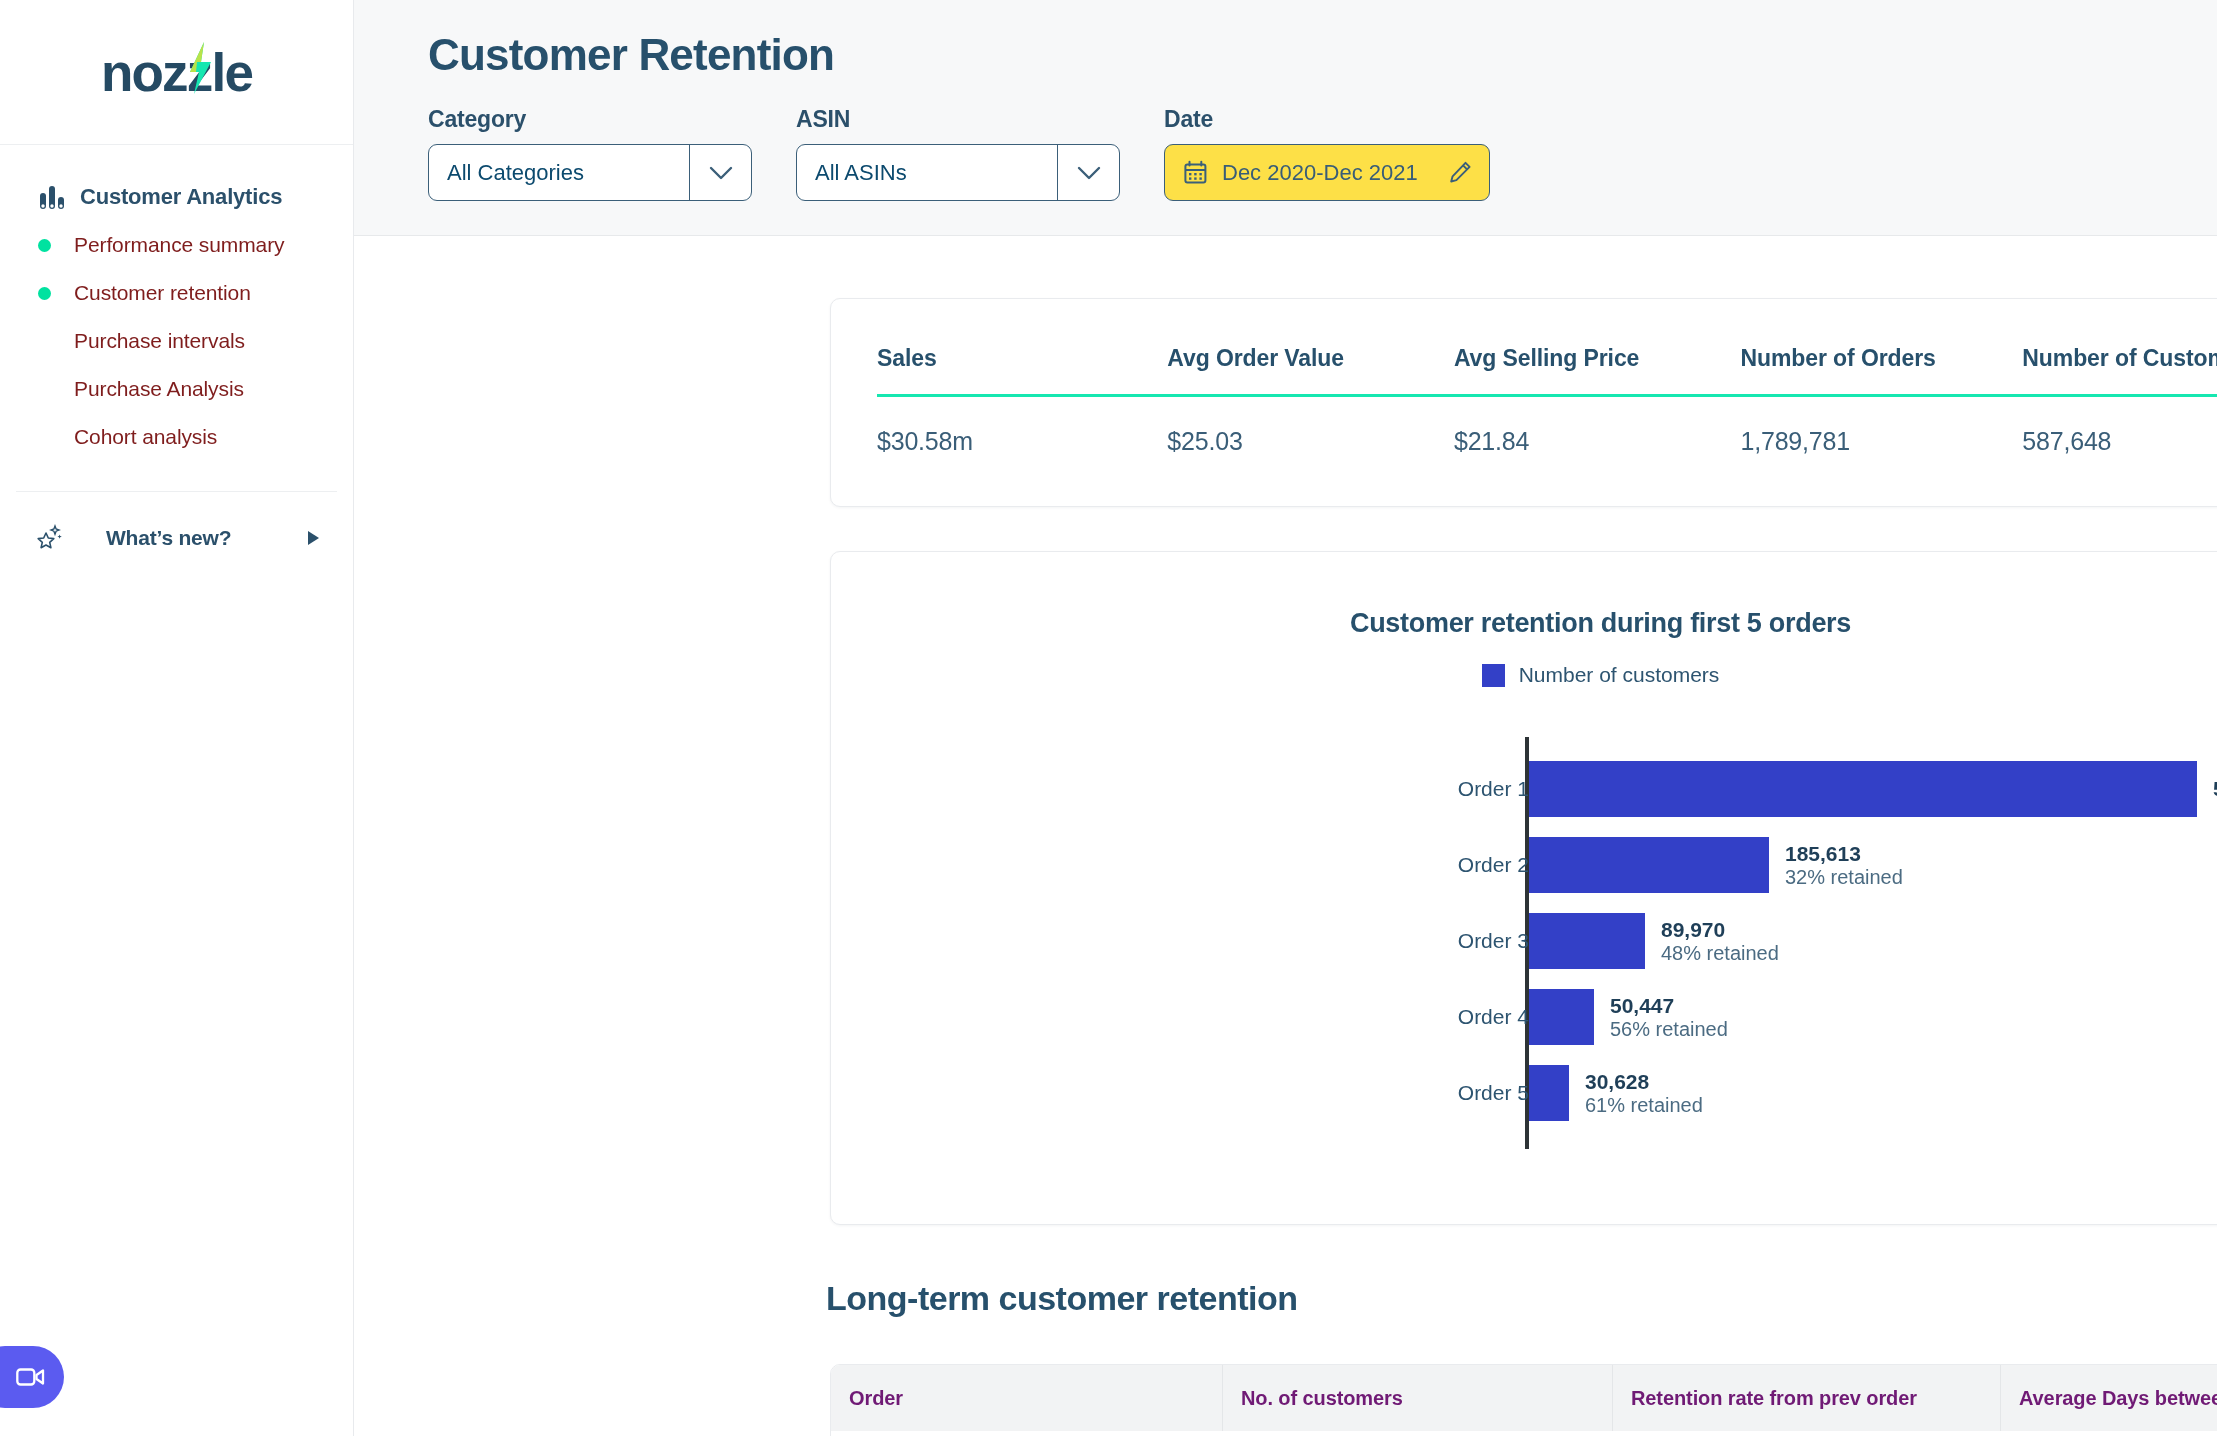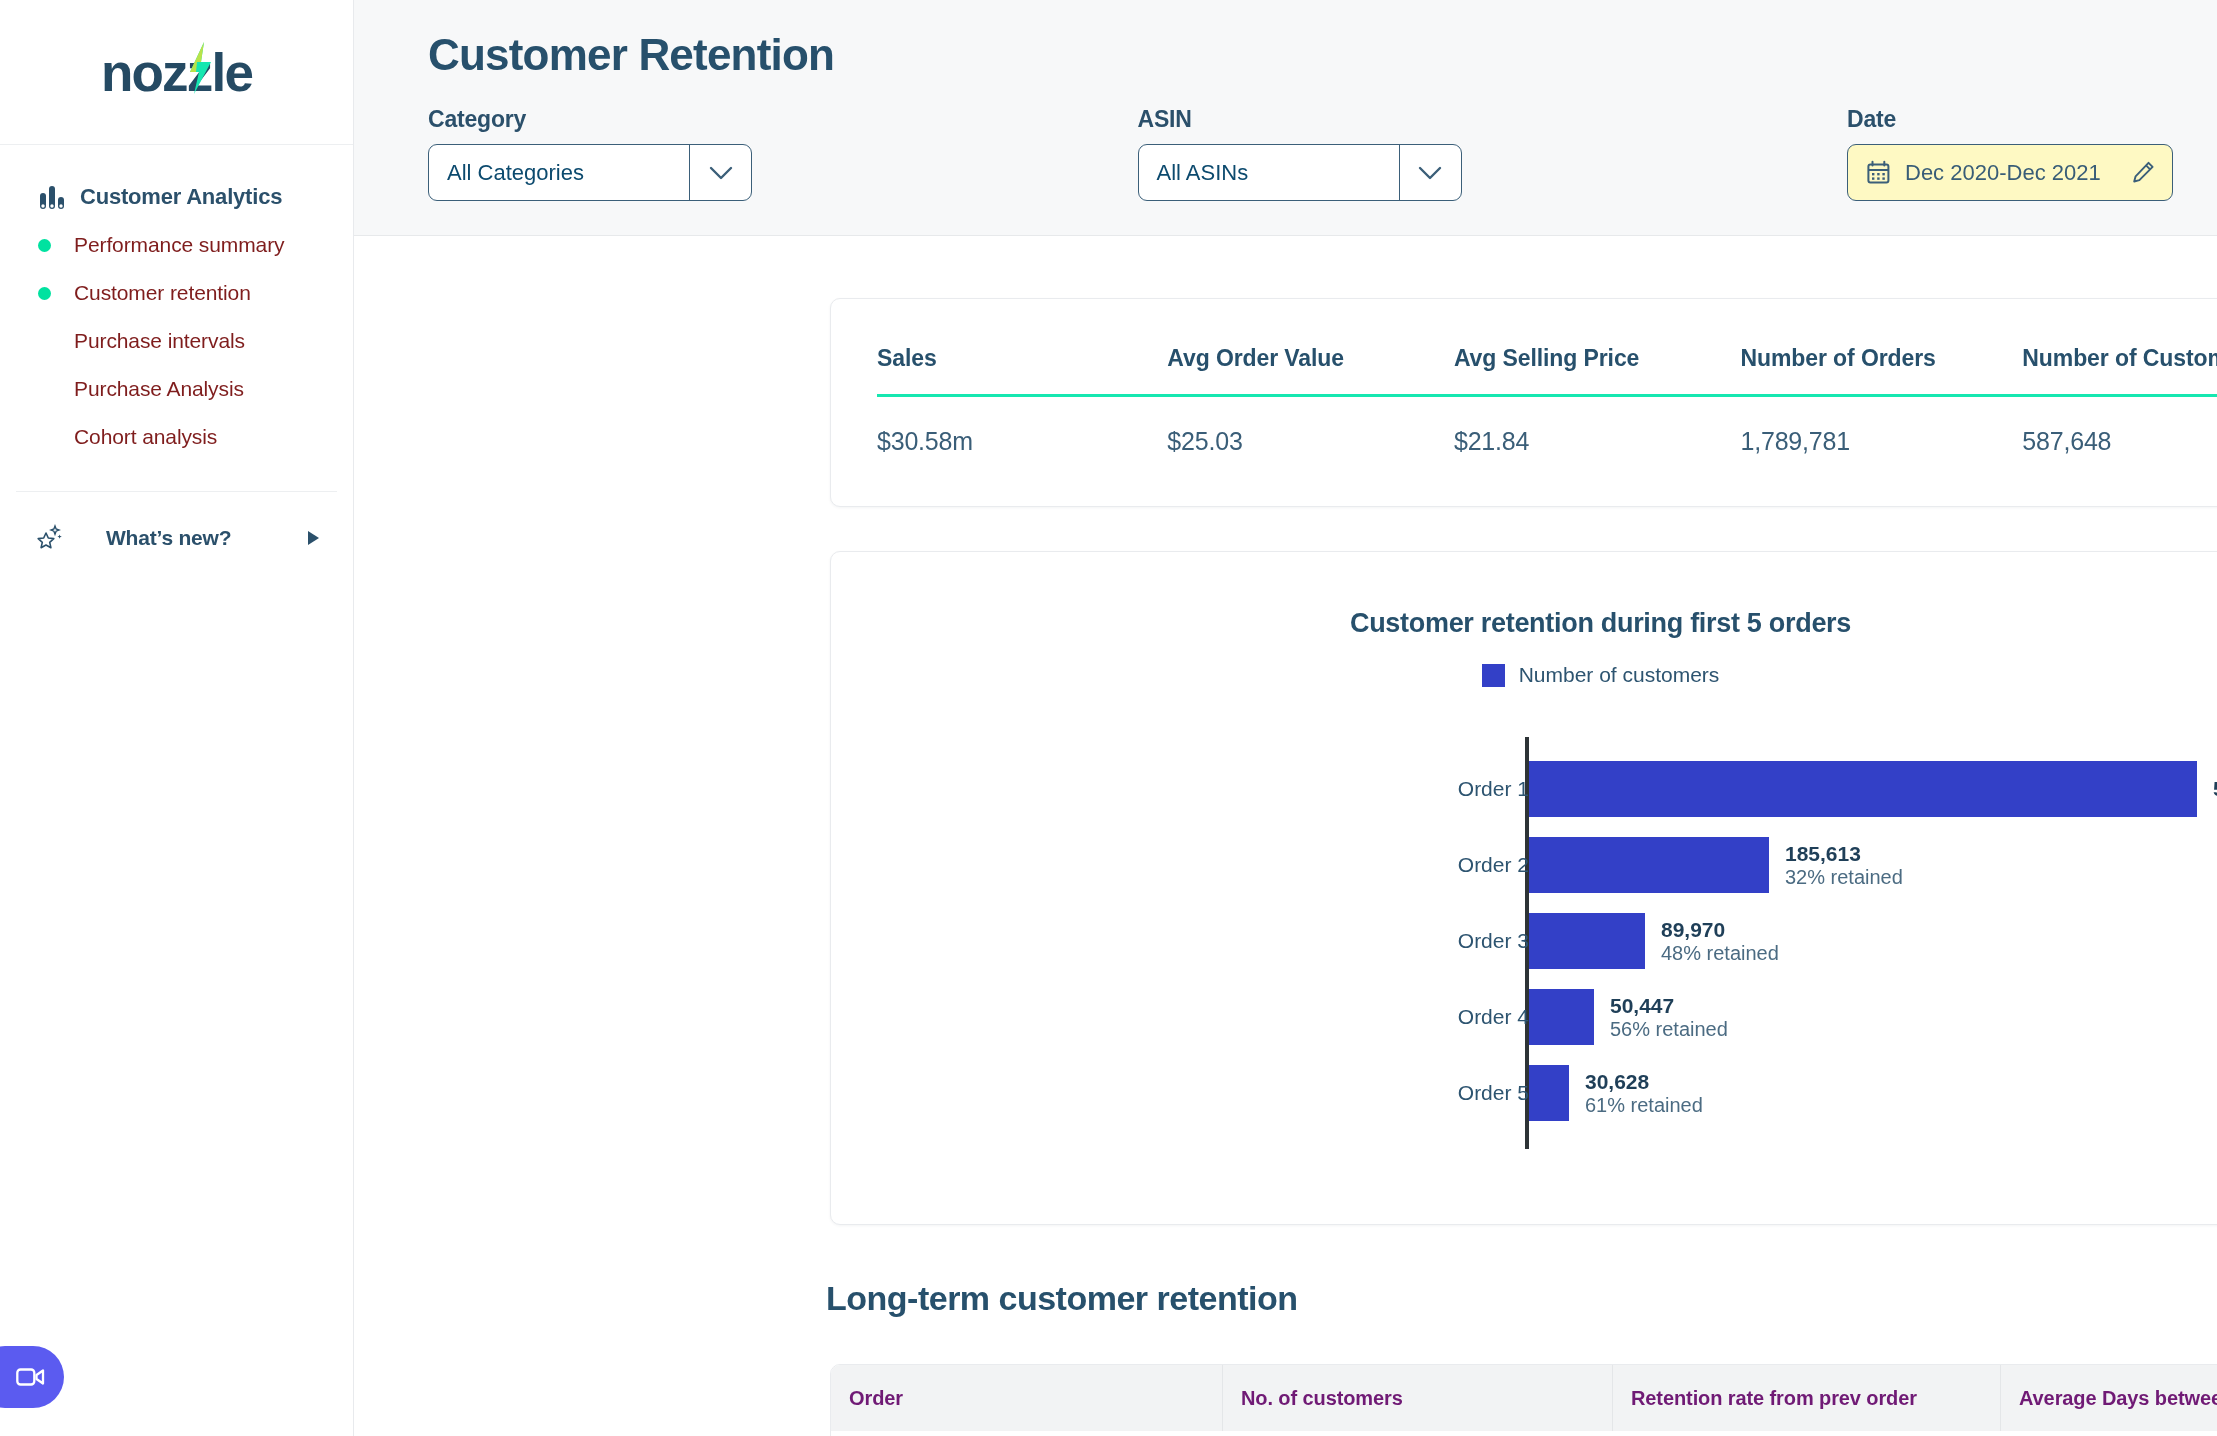--- a/index.html
+++ b/index.html
@@ -135,21 +135,21 @@
     border-bottom: 1px solid #e7e9eb;
     padding: 30px 0 34px 74px;
   }
   .page-title {
     font-size: 44px;
     font-weight: 700;
     color: #27506c;
     letter-spacing: -0.8px;
     margin-bottom: 26px;
   }
-  .filters { display: flex; align-items: flex-end; gap: 0; justify-content: space-between; }
+  .filters { display: flex; align-items: flex-end; gap: 0; }
   .filter { margin-right: 44px; }
   .filter-label {
     font-size: 23px;
     color: #2b506b;
     font-weight: 700;
     letter-spacing: -0.2px;
     margin-bottom: 11px;
   }
   .select-box {
     width: 324px;
@@ -175,21 +175,21 @@
     border-left: 1.6px solid #3b5f79;
     display: flex;
     align-items: center;
     justify-content: center;
   }
   .date-box {
     width: 326px;
     height: 57px;
     border: 1.6px solid #3b5f79;
     border-radius: 9px;
-    background: #fef9c3;
+    background: #fde047;
     display: flex;
     align-items: center;
     padding: 0 16px 0 18px;
     cursor: pointer;
     gap: 14px;
   }
   .date-text { flex: 1; font-size: 22px; color: #395d77; }
 
   
   .content { padding: 0 0 0 0; }

